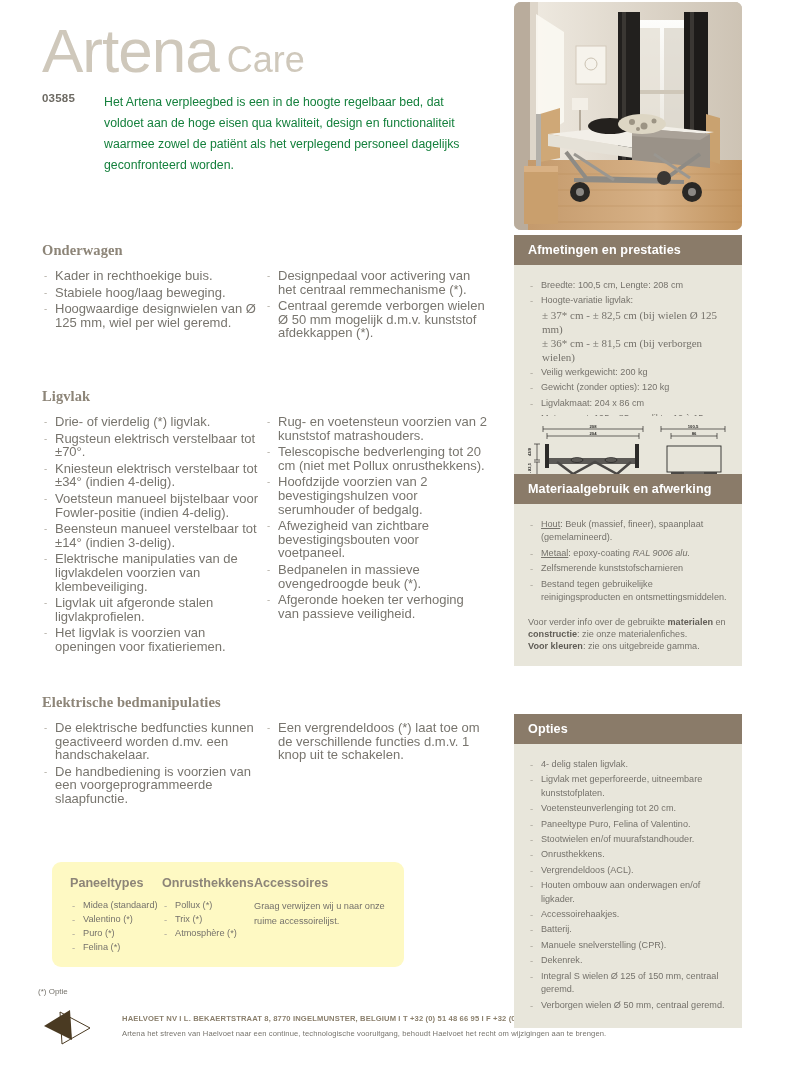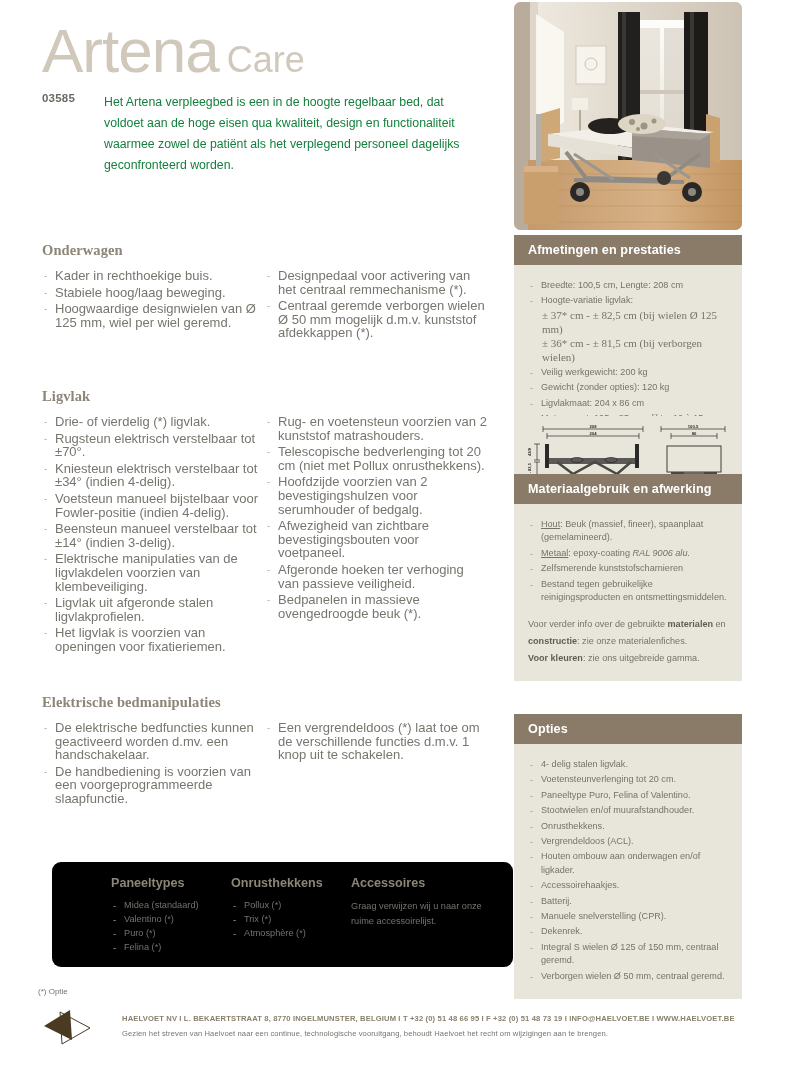--- a/index.html
+++ b/index.html
@@ -51,22 +51,22 @@
   ul.bul > li{
     position:relative;padding-left:13px;margin-bottom:3px;
     font-size:13px;line-height:13.6px;color:#78756e;
   }
   ul.bul > li:before{
     content:"-";position:absolute;left:2px;top:0;color:#a9a49a;font-size:9.6px;
   }
 
   
   .greybox{
-    position:absolute;left:52px;top:862px;width:420px;height:105px;
-    background:#000000;border-radius:9px;padding-left:41px;
+    position:absolute;left:52px;top:862px;width:352px;height:105px;
+    background:#fef9c3;border-radius:9px;
   }
   .greybox .inner{display:flex;padding:14px 0 0 18px;}
   .gb-col{width:120px;}
   .gb-col.wide{width:160px;}
   .gb-h{
     font-size:12.6px;font-weight:bold;color:#8d8578;margin-bottom:9px;
   }
   .greybox ul.bul > li{font-size:9.2px;line-height:13px;margin-bottom:1px;color:#75726b;}
   .gb-note{font-size:9.2px;line-height:15px;color:#75726b;width:150px;}
 
@@ -91,21 +91,21 @@
     font-size:12.6px;font-weight:bold;
     padding:8px 0 8px 14px;letter-spacing:.1px;
   }
   .panel-body{
     background:#e8e6db;padding:14px 12px 14px 14px;
   }
   .panel-body ul.bul > li{font-size:9.1px;line-height:13.4px;margin-bottom:2px;color:#75726b;}
   .panel-body ul.bul > li:before{color:#a9a49a;}
   .sub-line{display:block;font-size:11px;line-height:14px;padding-left:1px;font-family:Liberation Serif, serif;}
   .tiny-note{font-size:7.4px;color:#7a776f;padding-left:13px;margin-top:2px;}
-  .para{font-size:9.1px;line-height:17px;color:#75726b;margin-top:12px;}
+  .para{font-size:9.1px;line-height:12px;color:#75726b;margin-top:12px;}
   .para b{color:#605d56;}
   u{text-decoration:underline;}
   i{font-style:italic;}
 
   .drawbox{
     position:absolute;left:514px;width:228px;background:#e8e6db;
     padding:6px 0 8px 0;
   }
   .drawbox svg{display:block;margin:0 auto;}
 </style>
@@ -158,22 +158,22 @@
               <li>Ligvlak uit afgeronde stalen ligvlakprofielen.</li>
               <li>Het ligvlak is voorzien van openingen voor fixatieriemen.</li>
             </ul>
         </div>
         <div class="col right">
           <ul class="bul">
               <li>Rug- en voetensteun voorzien van 2 kunststof matrashouders.</li>
               <li>Telescopische bedverlenging tot 20 cm (niet met Pollux onrusthekkens).</li>
               <li>Hoofdzijde voorzien van 2 bevestigingshulzen voor serumhouder of bedgalg.</li>
               <li>Afwezigheid van zichtbare bevestigingsbouten voor voetpaneel.</li>
+              <li>Bedpanelen in massieve ovengedroogde beuk (*).</li>
               <li>Afgeronde hoeken ter verhoging van passieve veiligheid.</li>
-              <li>Bedpanelen in massieve ovengedroogde beuk (*).</li>
             </ul>
         </div>
       </div>
     </div>
 
     <div class="block" style="top:690px;">
       <h2 class="sect">Elektrische bedmanipulaties</h2>
       <div class="cols">
         <div class="col">
           <ul class="bul">
@@ -219,21 +219,21 @@
 
     <div class="logo">
       <svg width="62" height="48" viewBox="0 0 62 48">
         <polygon points="22,10 52,26 24,42" fill="none" stroke="#4a3a22" stroke-width="1"></polygon>
         <polygon points="6,24 32,8 34,38" fill="#4a3a22"></polygon>
       </svg>
     </div>
 
     <div class="footwrap">
       <div class="foot1">HAELVOET NV I L. BEKAERTSTRAAT 8, 8770 INGELMUNSTER, BELGIUM I T +32 (0) 51 48 66 95 I F +32 (0) 51 48 73 19 I INFO@HAELVOET.BE I WWW.HAELVOET.BE</div>
-      <div class="foot2">Gezien het streven van Haelvoet naar een continue, technologische vooruitgang, behoudt Haelvoet het recht om wijzigingen aan te brengen.</div>
+      <div class="foot2">Artena het streven van Haelvoet naar een continue, technologische vooruitgang, behoudt Haelvoet het recht om wijzigingen aan te brengen.</div>
     </div>
   </div>
 
   <div class="photo">
     <svg width="228" height="228" viewBox="0 0 228 228">
       <defs>
         <linearGradient id="winglow" x1="0" y1="0" x2="0" y2="1">
           <stop offset="0%" stop-color="#fdfdfb"></stop>
           <stop offset="100%" stop-color="#e7e3da"></stop>
         </linearGradient>
@@ -407,20 +407,21 @@
         <b>Voor kleuren</b><span>: zie ons uitgebreide gamma.</span>
       </div>
     </div>
   </div>
 
   <div class="panel" style="top:714px;">
     <div class="panel-head">Opties</div>
     <div class="panel-body">
       <ul class="bul">
           <li>4- delig stalen ligvlak.</li>
+          <li>Ligvlak met geperforeerde, uitneembare kunststofplaten.</li>
           <li>Voetensteunverlenging tot 20 cm.</li>
           <li>Paneeltype Puro, Felina of Valentino.</li>
           <li>Stootwielen en/of muurafstandhouder.</li>
           <li>Onrusthekkens.</li>
           <li>Vergrendeldoos (ACL).</li>
           <li>Houten ombouw aan onderwagen en/of ligkader.</li>
           <li>Accessoirehaakjes.</li>
           <li>Batterij.</li>
           <li>Manuele snelverstelling (CPR).</li>
           <li>Dekenrek.</li>

